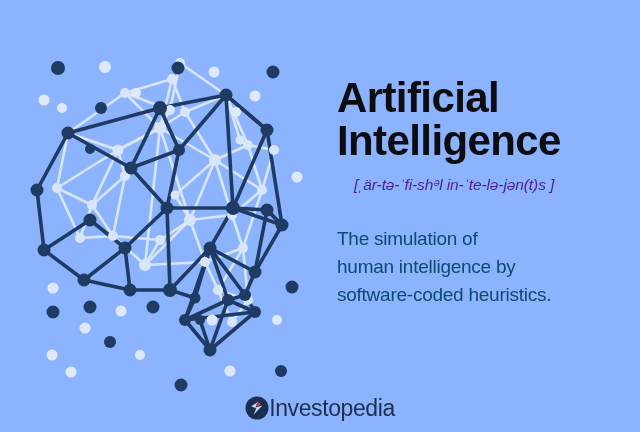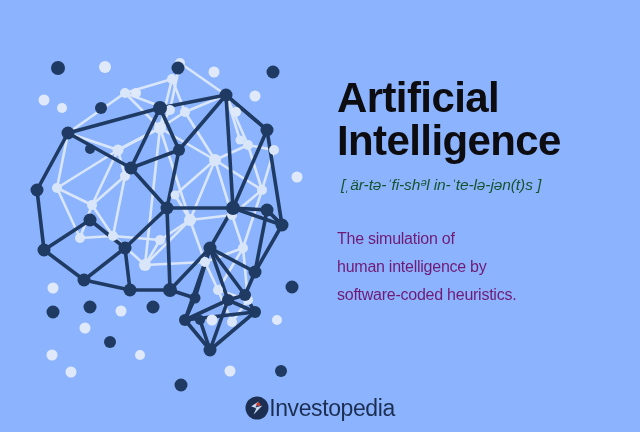--- a/index.html
+++ b/index.html
@@ -37,38 +37,38 @@
     margin: 0;
     font-family: "Liberation Sans", sans-serif;
     font-size: 42px;
     line-height: 43px;
     font-weight: bold;
     letter-spacing: -0.6px;
     color: #0c0c11;
     white-space: pre-line;
   }
   #pronunciation {
-    margin: 13px 0 0 4px;
+    margin: 13px 0 0 17px;
     font-family: "Liberation Sans", sans-serif;
     font-size: 15.5px;
     line-height: 20px;
     font-style: italic;
     font-weight: 500;
     letter-spacing: -0.1px;
-    color: #14532d;
+    color: #4c1d95;
     white-space: nowrap;
   }
   #definition {
     margin: 30px 0 0 0;
     font-family: "Liberation Sans", sans-serif;
-    font-size: 16px;
+    font-size: 19px;
     line-height: 28px;
     font-weight: normal;
     letter-spacing: -0.25px;
-    color: #701a75;
+    color: #0c4a6e;
     white-space: pre-line;
   }
 
   
   #brand-footer {
     position: absolute;
     left: 0;
     right: 0;
     bottom: 12px;
     display: flex;

